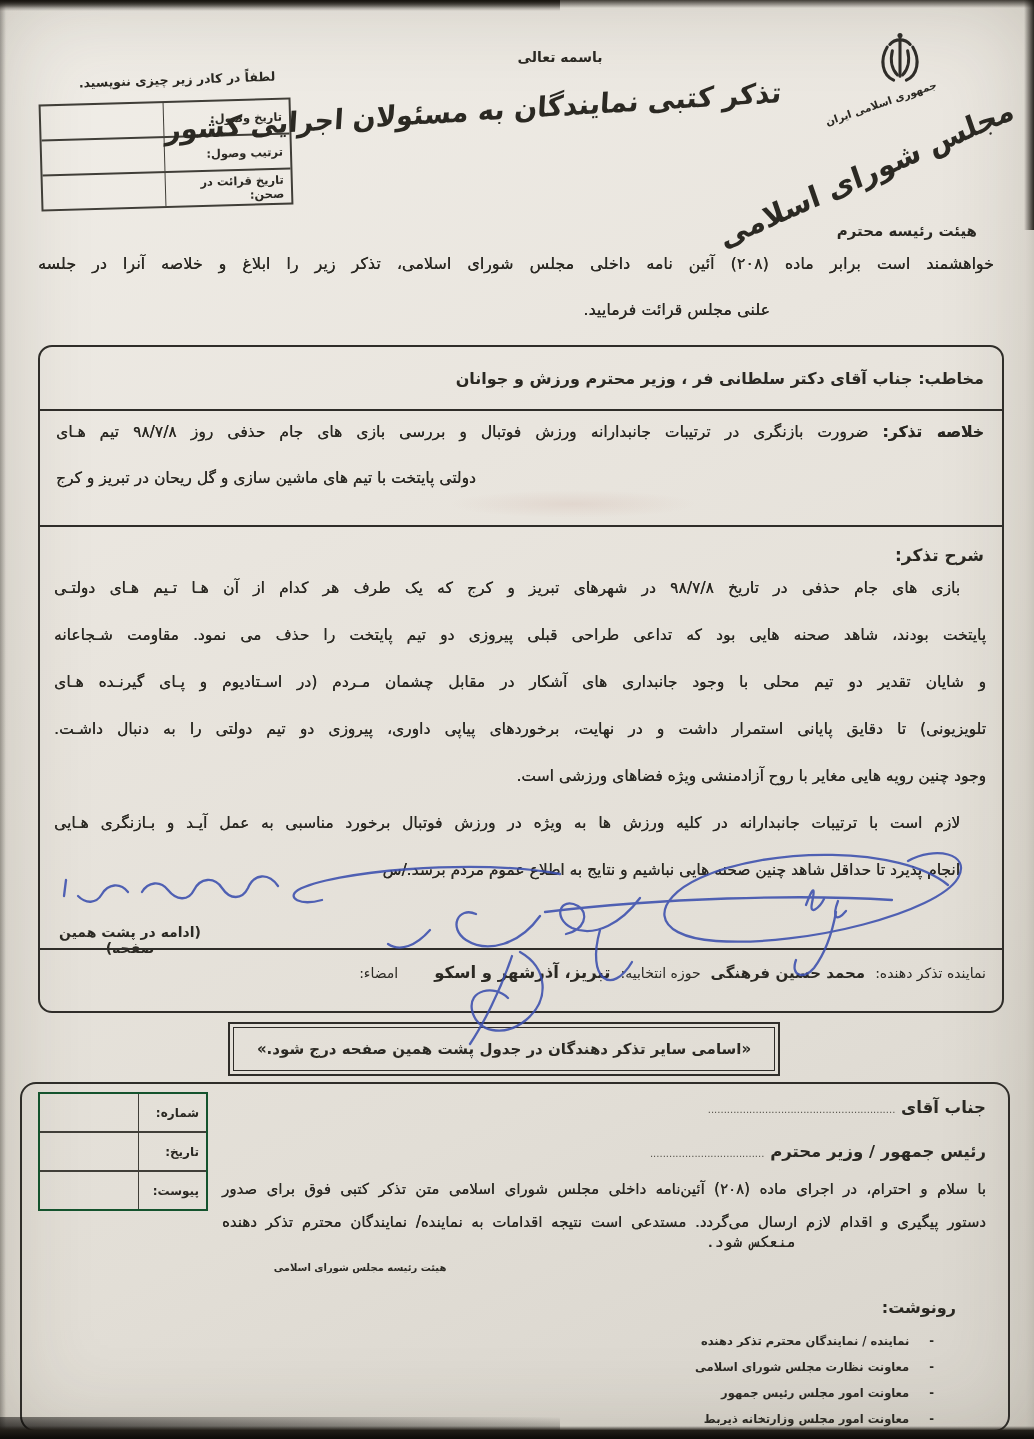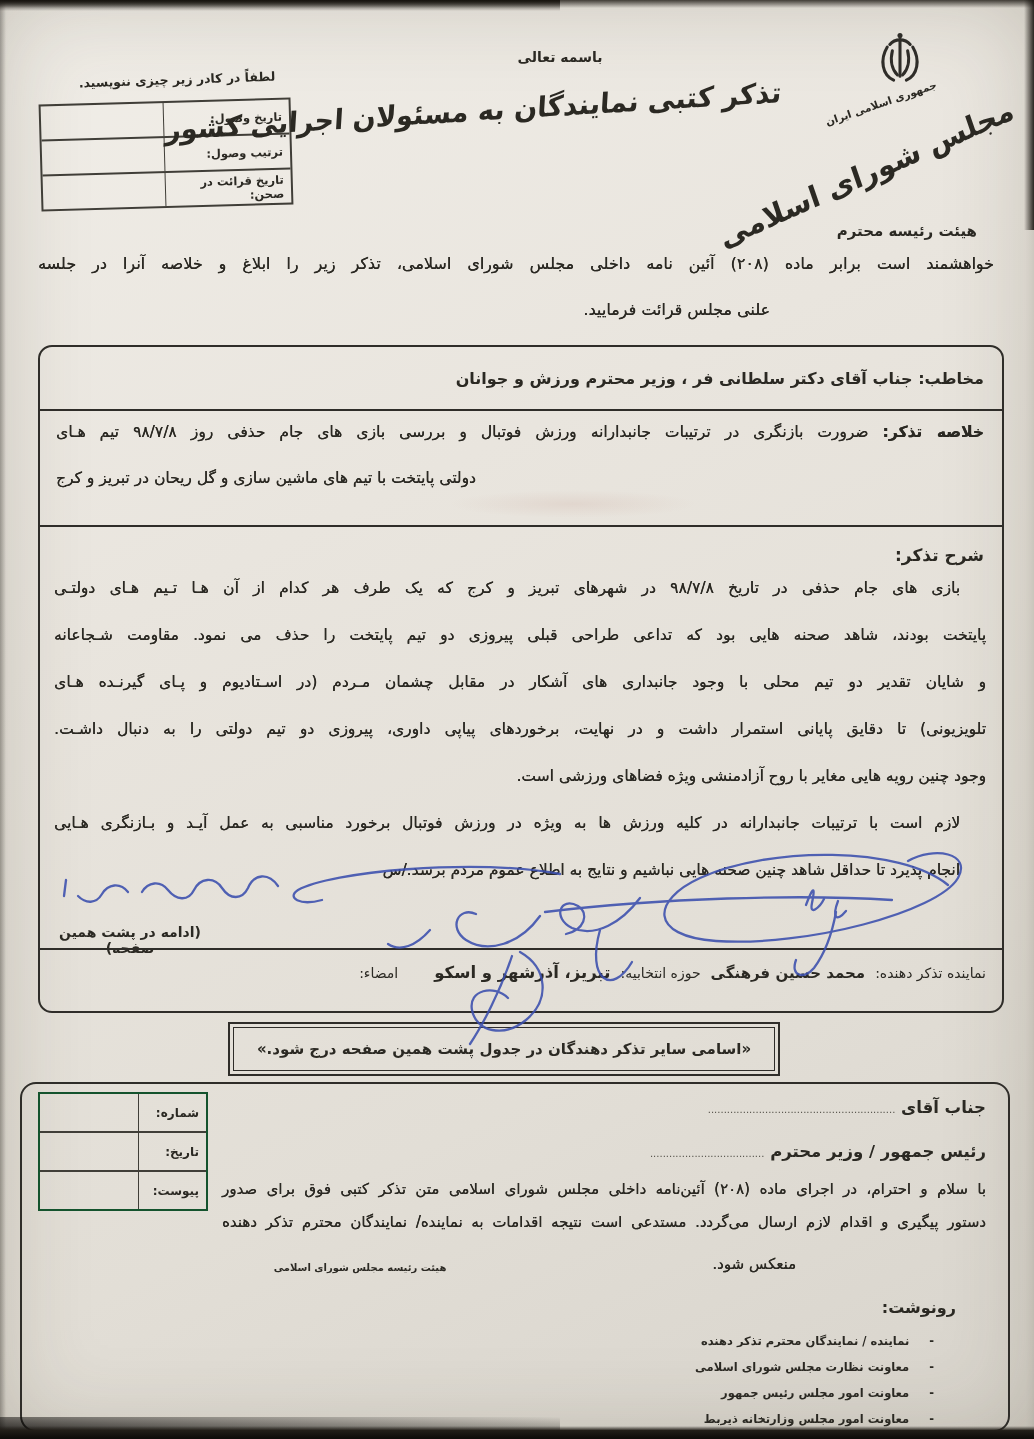--- a/index.html
+++ b/index.html
@@ -73,21 +73,21 @@
   .bottom-box{left:20px;right:24px;top:1082px;height:346px;border:2.5px solid #2f2d29;border-radius:16px;}
   .ref-table{left:16px;top:8px;width:166px;border:2px solid #14532d;position:absolute;}
   .ref-table .rlabel{width:60px;font-size:12px;}
   .ref-table .rrow{height:37px;}
   .ba{right:22px;font-weight:bold;font-size:16.5px;}
   .ba1{top:14px;text-align:center;} .ba2{top:58px;}
   .dots{font-weight:normal;font-size:10px;letter-spacing:1px;color:#55524a;}
   .bbody-l{right:22px;left:200px;font-size:15px;}
   .bb0{top:96px;text-align:justify;text-align-last:justify;}
   .bb1{top:129px;text-align:justify;text-align-last:justify;}
-  .bb2{top:171px;padding-right:190px;}
+  .bb2{top:149px;padding-right:190px;font-family:Liberation Mono, monospace;}
   .signer{left:208px;top:178px;width:260px;font-size:10px;font-weight:bold;text-align:center;}
   .cc-label{right:52px;top:214px;font-size:16px;font-weight:bold;}
   .cc-list{right:74px;top:250px;width:330px;font-size:11.5px;font-weight:bold;}
   .cc-item{display:flex;gap:20px;align-items:baseline;height:26px;}
   .cc-dash{font-weight:bold;}
 
   .stamp{left:448px;top:490px;width:250px;height:28px;
          background:radial-gradient(ellipse at center,rgba(175,115,100,.12),rgba(175,115,100,0) 70%);}
   .ink{position:absolute;inset:0;width:1034px;height:1439px;pointer-events:none;}
 </style>

